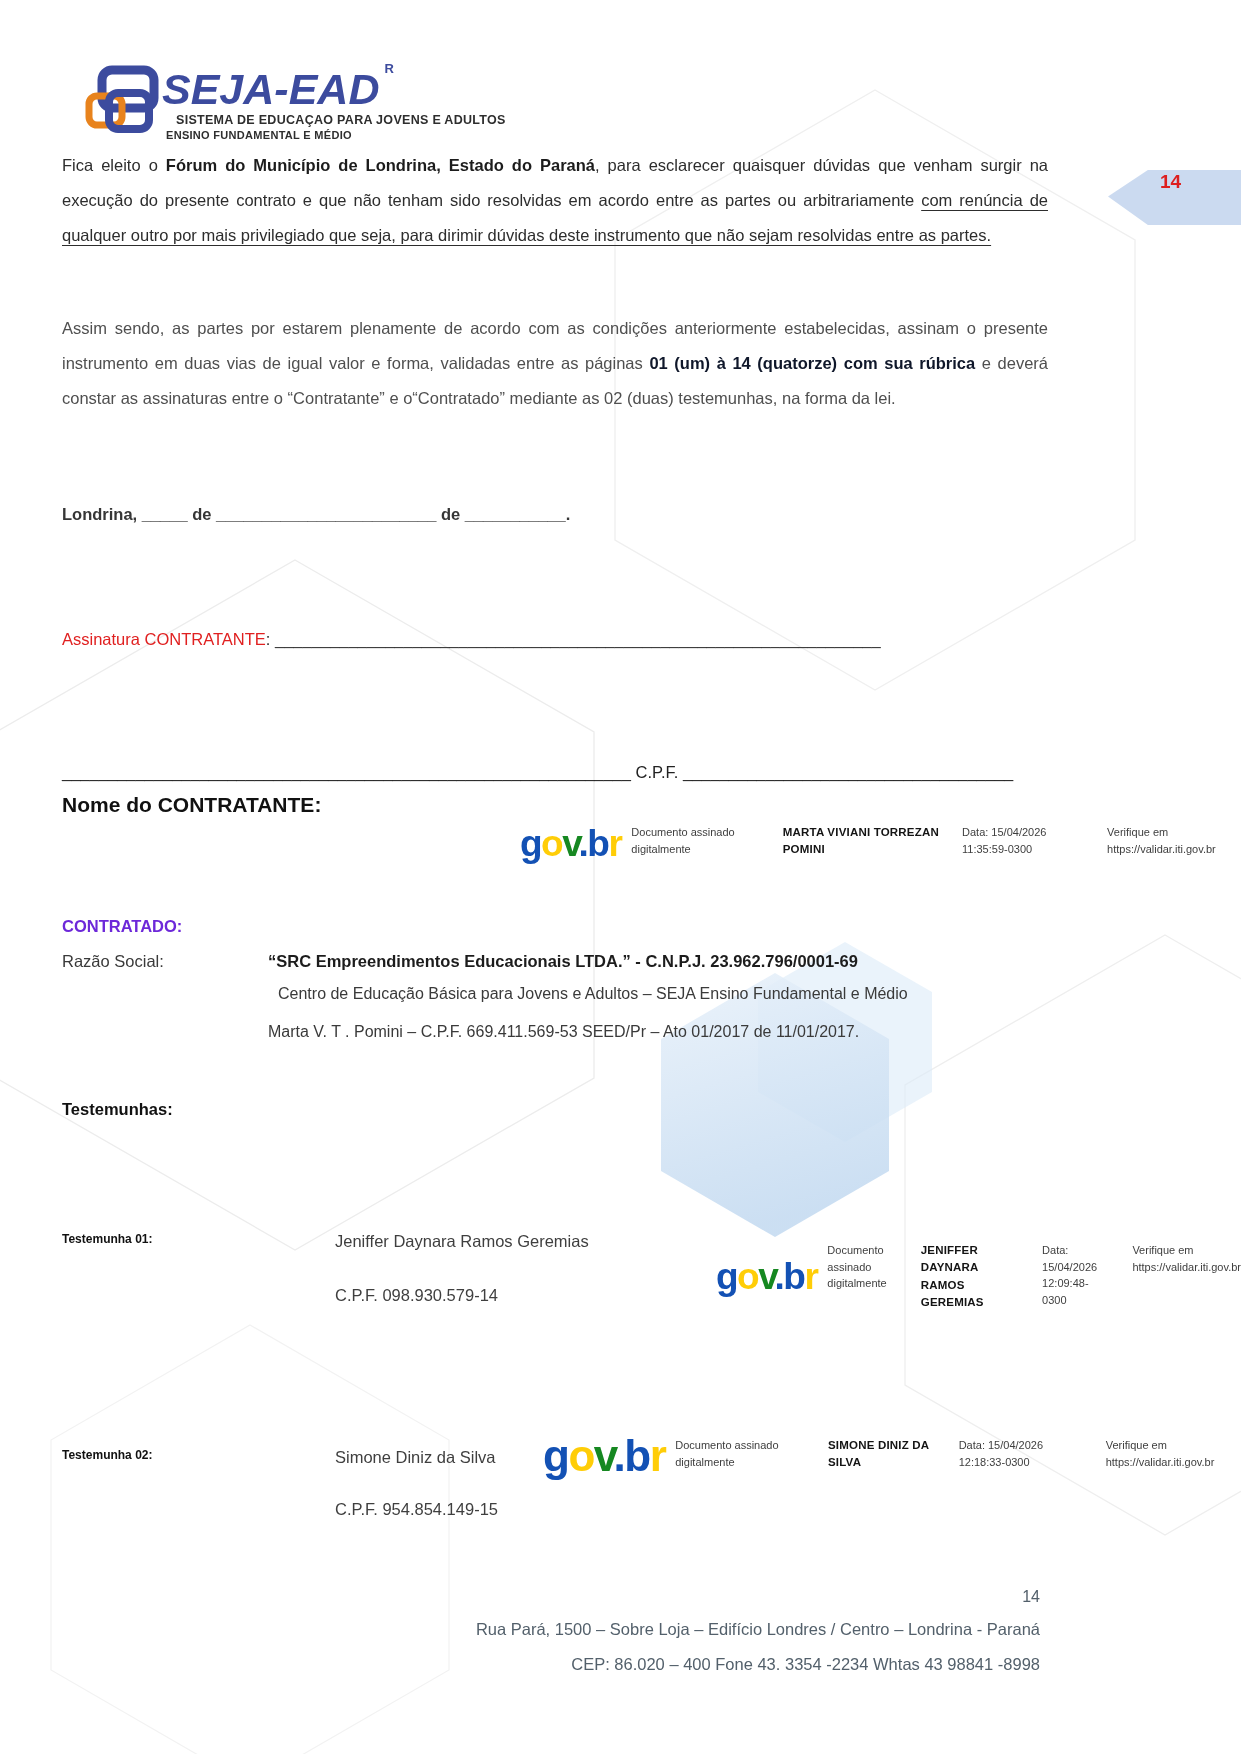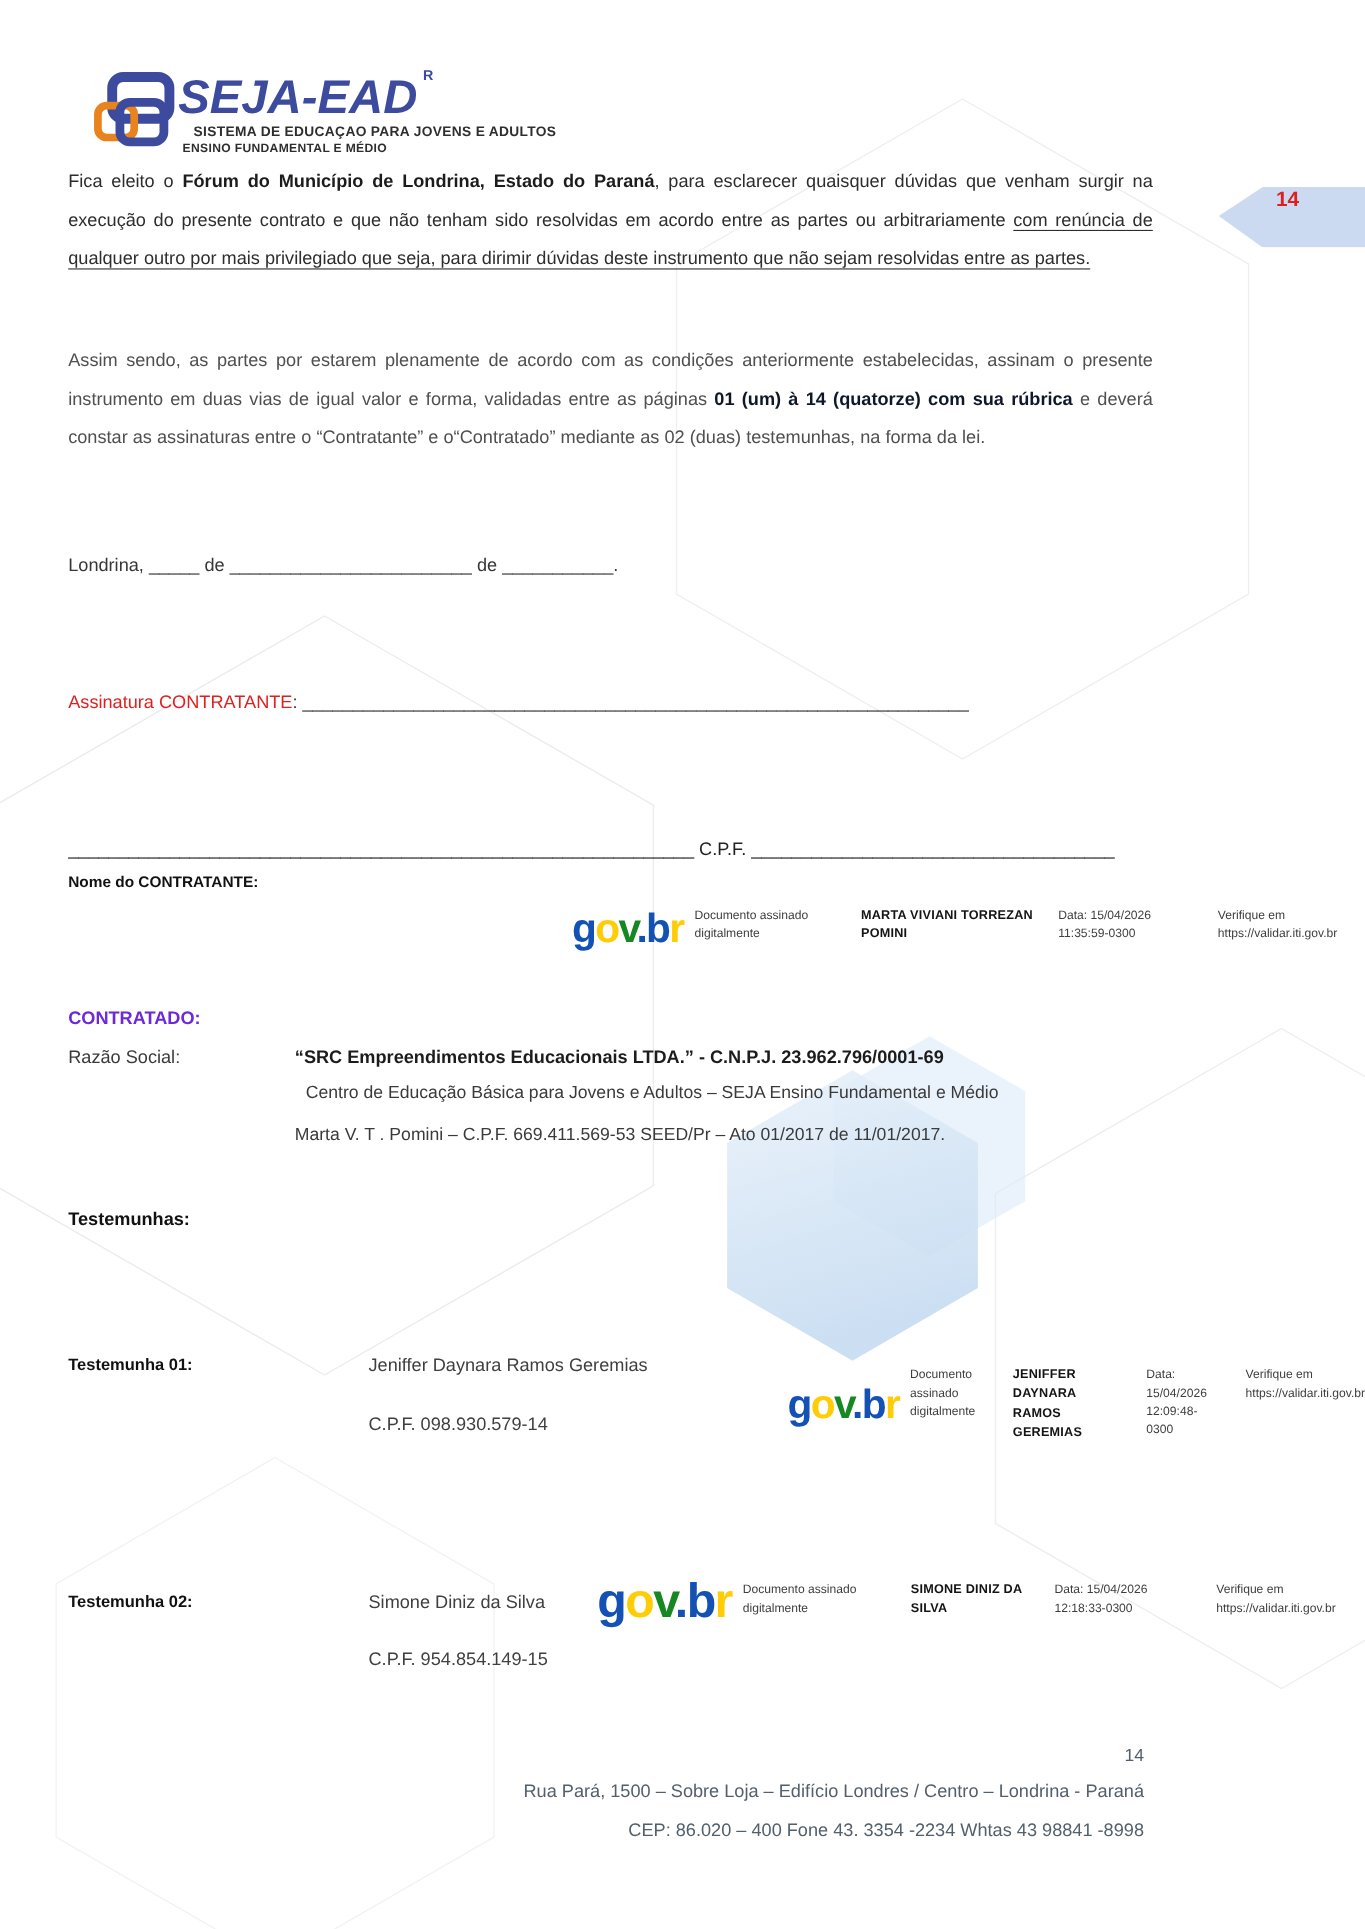--- a/index.html
+++ b/index.html
@@ -32,27 +32,27 @@
     left:62px;width:986px;
     text-align:justify;
     font-size:16.5px;line-height:35px;
   }
   .para-forum{top:148px;color:#2d2d2d;}
   .para-forum b{color:#1c1c1c;}
   .para-forum .u{text-decoration:underline;text-underline-offset:4px;}
   .para-assina{top:311px;color:#4f4f4f;}
   .para-assina b{color:#0f172a;}
 
-  .date-line{left:62px;top:505px;font-size:16.5px;color:#363636;}
+  .date-line{left:62px;top:505px;font-size:16.5px;color:#363636;font-weight:bold;}
 
   .sig-row{left:62px;top:630px;font-size:16.5px;color:#333;}
   .red-label{color:#e02020;}
 
   .cpf-row{left:62px;top:763px;font-size:16.5px;color:#222;white-space:nowrap;}
-  .nome-row{left:62px;top:793px;font-size:14px;font-weight:bold;color:#111;}
+  .nome-row{left:62px;top:793px;font-size:21px;font-weight:bold;color:#111;}
 
   
   .stamp{position:absolute;display:flex;align-items:center;gap:10px;z-index:2;}
   .stamp-logo{font-weight:800;letter-spacing:-1.5px;line-height:1;white-space:nowrap;}
   .stamp-a .stamp-logo,.stamp-b .stamp-logo{font-size:37px;}
   .stamp-c .stamp-logo{font-size:44px;}
   .c-blue{color:#1351b4;}
   .c-yellow{color:#ffcd07;}
   .c-green{color:#168821;}
   .stamp-lines{display:flex;flex-direction:row;font-size:11px;color:#3e3e3e;line-height:1.5;gap:23px;}
@@ -64,21 +64,21 @@
 
   
   .contratado-h{left:62px;top:917px;font-size:16.5px;font-weight:bold;color:#6d28d9;}
   .razao-row{left:62px;top:952px;font-size:16.5px;color:#3a3a3a;}
   .razao-value{position:absolute;left:206px;top:0px;font-weight:bold;color:#1c1c1c;white-space:nowrap;}
   .contratado-desc{left:268px;top:985px;font-size:16px;color:#3a3a3a;margin-left:10px;}
   .contratado-repr{left:268px;top:1023px;font-size:16px;color:#3a3a3a;}
 
   
   .witness-h{left:62px;top:1100px;font-size:16.5px;font-weight:bold;color:#111;}
-  .w-label{font-size:15px;font-weight:bold;color:#111;}
+  .w-label{font-size:12px;font-weight:bold;color:#111;}
   .w-text{font-size:16.5px;color:#3f3f3f;}
   .w1-label{left:62px;top:1232px;}
   .w1-name{left:335px;top:1232px;}
   .w1-cpf{left:335px;top:1286px;}
   .w2-label{left:62px;top:1448px;}
   .w2-name{left:335px;top:1448px;}
   .w2-cpf{left:335px;top:1500px;}
 
   
   .flag-arrow{

